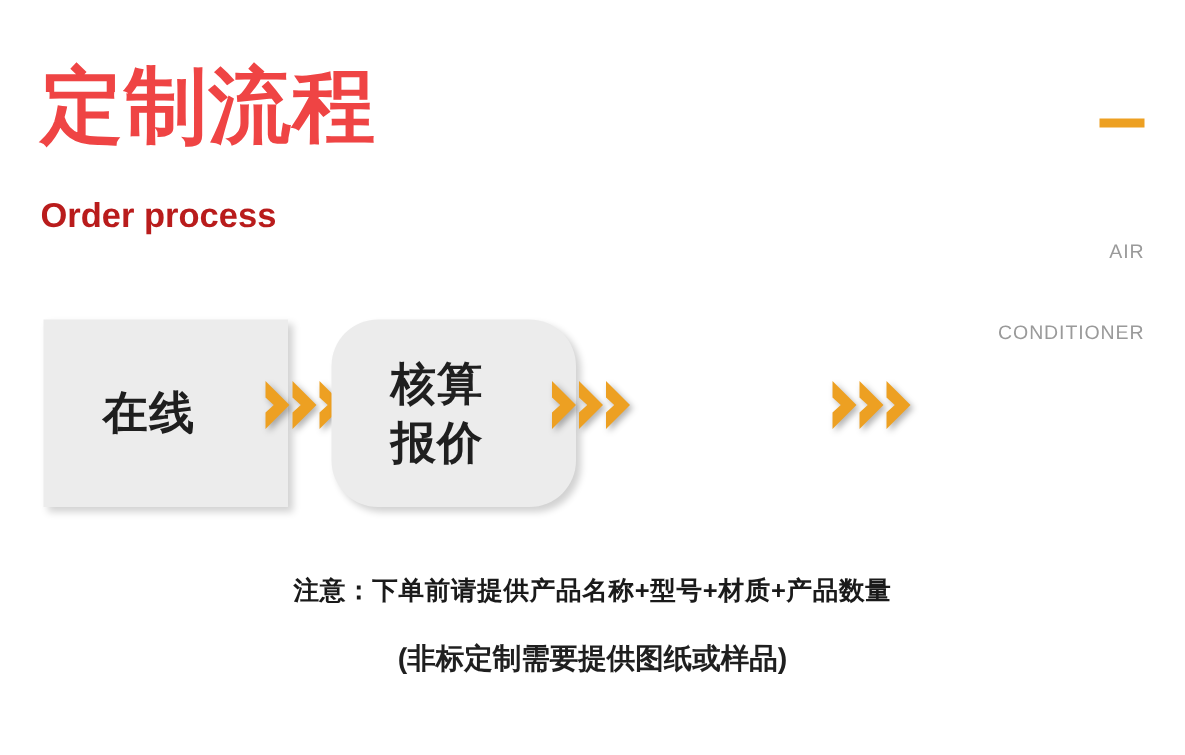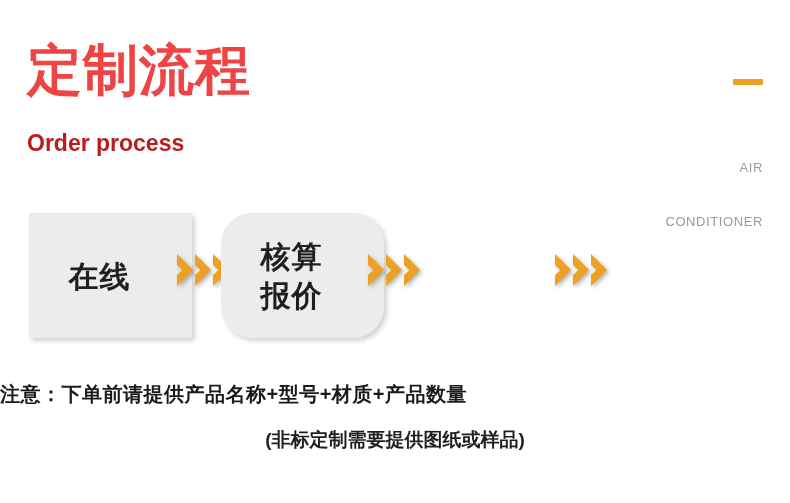--- a/index.html
+++ b/index.html
@@ -136,22 +136,22 @@
     filter: drop-shadow(2px 2px 2px rgba(0,0,0,0.30));
   }
   .chev svg { display: block; }
 
   
   .notice-main {
     position: absolute;
     left: 0;
     right: 0;
     top: 378px;
-    text-align: left;
-    font-size: 20px;
+    text-align: center;
+    font-size: 17px;
     line-height: 32px;
     font-weight: 700;
     color: #1a1a1a;
     letter-spacing: 0.5px;
   }
 
   .notice-sub {
     position: absolute;
     left: 0;
     right: 0;

